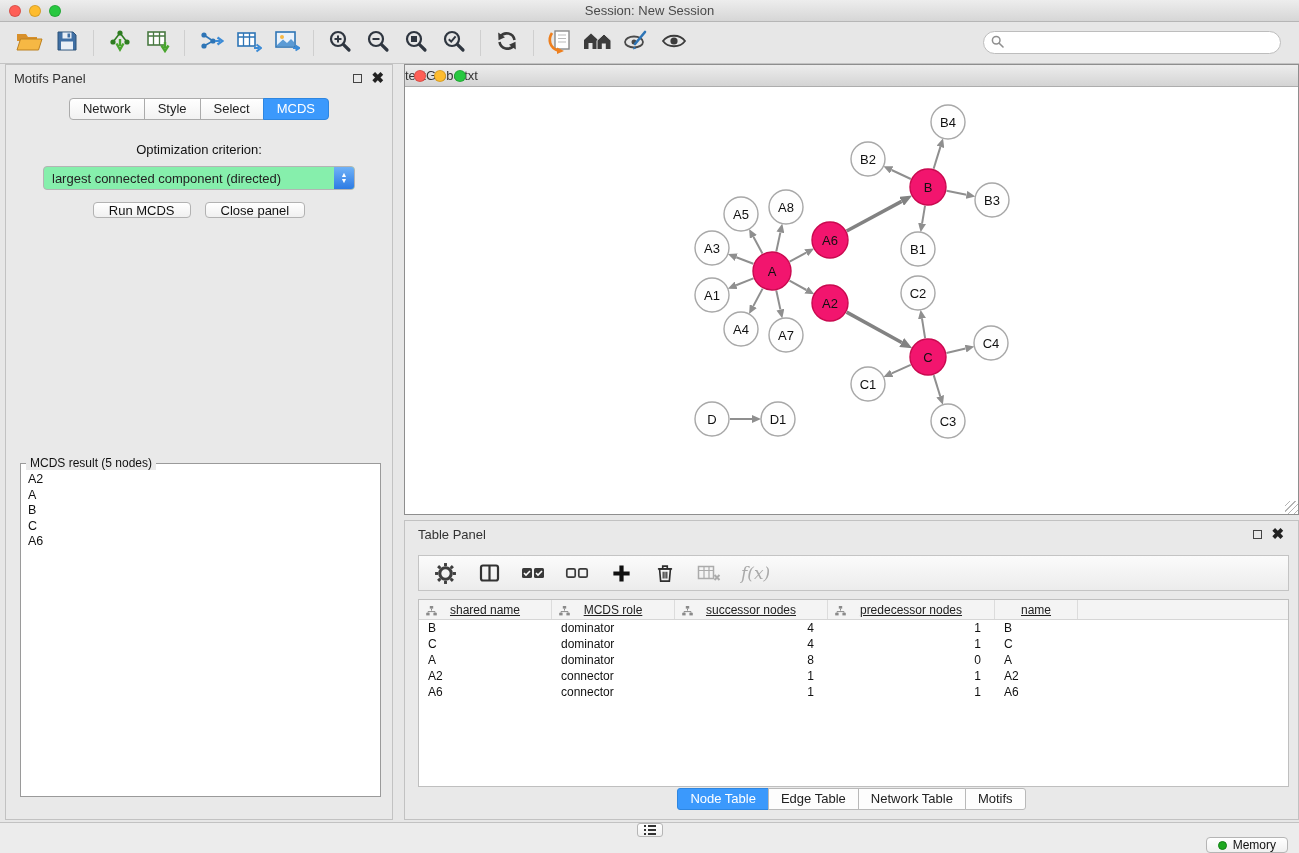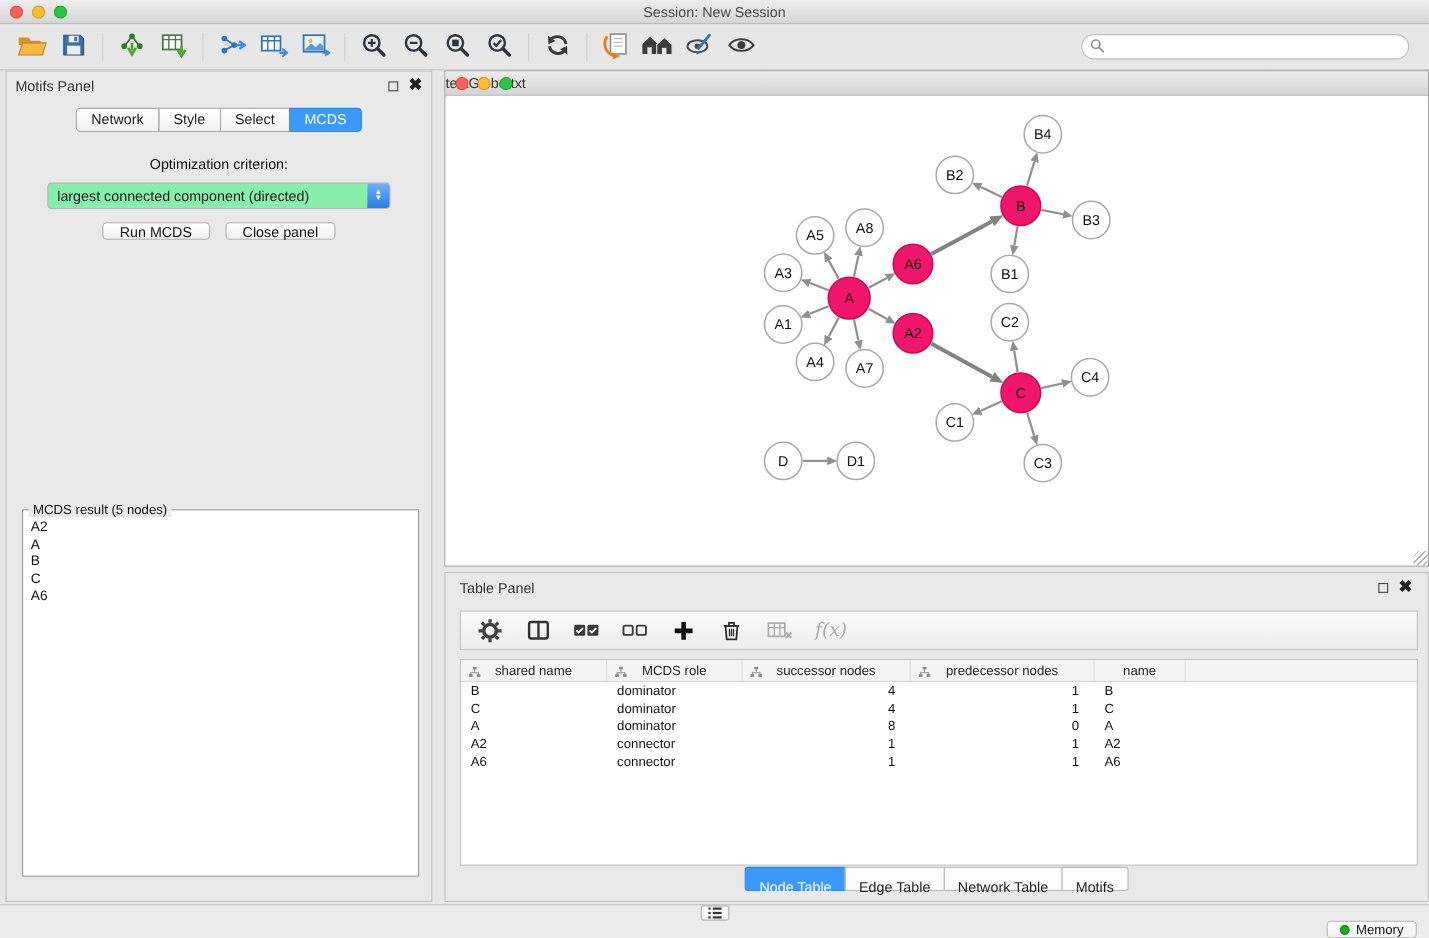--- a/index.html
+++ b/index.html
@@ -118,31 +118,31 @@
   .tp-table {
     position:absolute; top:78px; left:13px; right:9px; height:188px;
     background:#fff; border:1px solid #BFBFBF; overflow:hidden;
   }
   .thead {
     display:grid; grid-template-columns:133px 123px 153px 167px 83px 1fr;
     height:20px; background:#F4F4F4; border-bottom:1px solid #D6D6D6;
   }
   .th {
     position:relative; display:flex; align-items:center; justify-content:center;
-    font-size:12px; color:#222; border-right:1px solid #DCDCDC;
+    font-size:12px; color:#222; border-right:1px solid #DCDCDC;text-decoration:underline;
   }
   .th:last-child { border-right:none; }
   .th .hier { position:absolute; left:7px; top:5px; }
   .trow { display:grid; grid-template-columns:133px 123px 153px 167px 83px 1fr; height:16px; }
   .tcell { font-size:12px; line-height:16px; color:#111; white-space:nowrap; overflow:hidden; }
   .al { text-align:left; padding-left:9px; }
   .ar { text-align:right; padding-right:14px; }
   .tp-tabs { position:absolute; bottom:9px; left:0; right:0; display:flex; justify-content:center; }
   .tp-tab {
-    height:22px; line-height:20px; padding:8px 12px; font-size:13px;
+    height:22px; line-height:20px; padding:0 12px; font-size:13px;
     background:#FDFDFD; border:1px solid #B9B9B9; margin-left:-1px; color:#222;
   }
   .tp-tab:first-child { margin-left:0; border-radius:3px 0 0 3px; }
   .tp-tab:last-child { border-radius:0 3px 3px 0; }
   .tp-tab.selected { background:#3B99FC; color:#fff; border-color:#2E86E0; }
 
   
   .statusbar {
     position:absolute; left:0; right:0; bottom:0; height:31px;
     background:#ECECEC; border-top:1px solid #C2C2C2;

